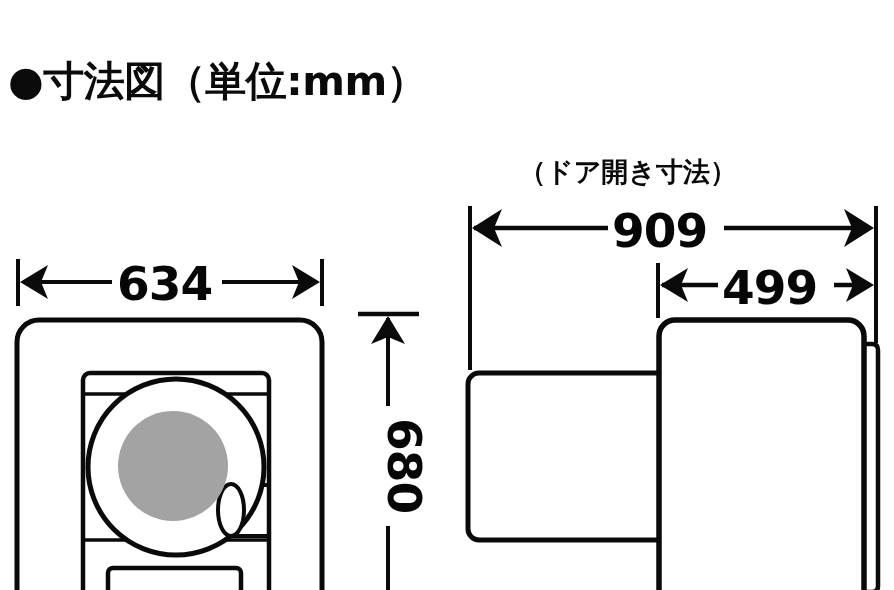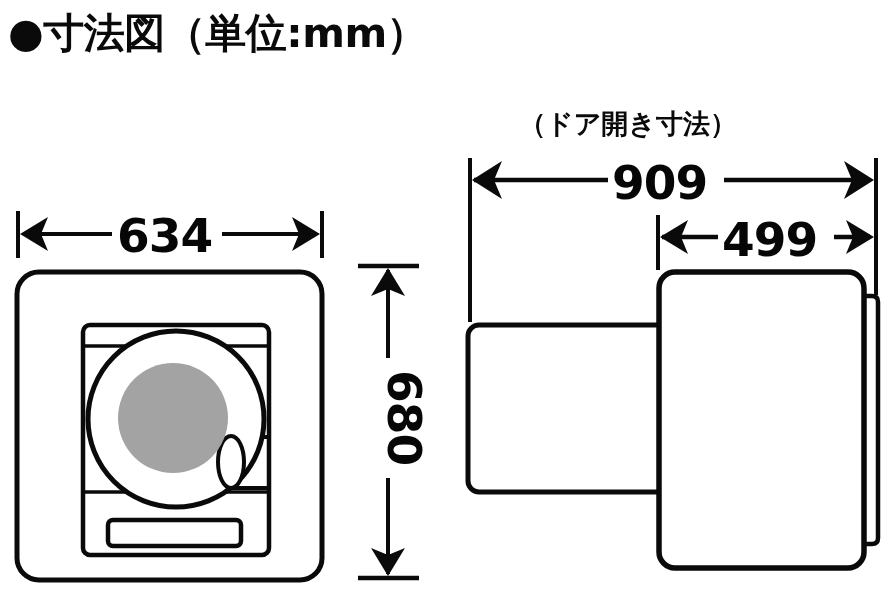--- a/index.html
+++ b/index.html
@@ -11,20 +11,21 @@
     width: 894px;
     height: 590px;
     font-family: "Liberation Sans", sans-serif;
     overflow: hidden;
     position: relative;
   }
   #diagram-root {
     position: relative;
     width: 894px;
     height: 498px;
+    margin-top: 48px;
   }
   svg.diagram-canvas {
     display: block;
     width: 894px;
     height: 590px;
   }
   .title-text {
     font-family: "DejaVu Sans", "Liberation Sans", sans-serif;
     font-weight: 700;
     font-size: 41px;

